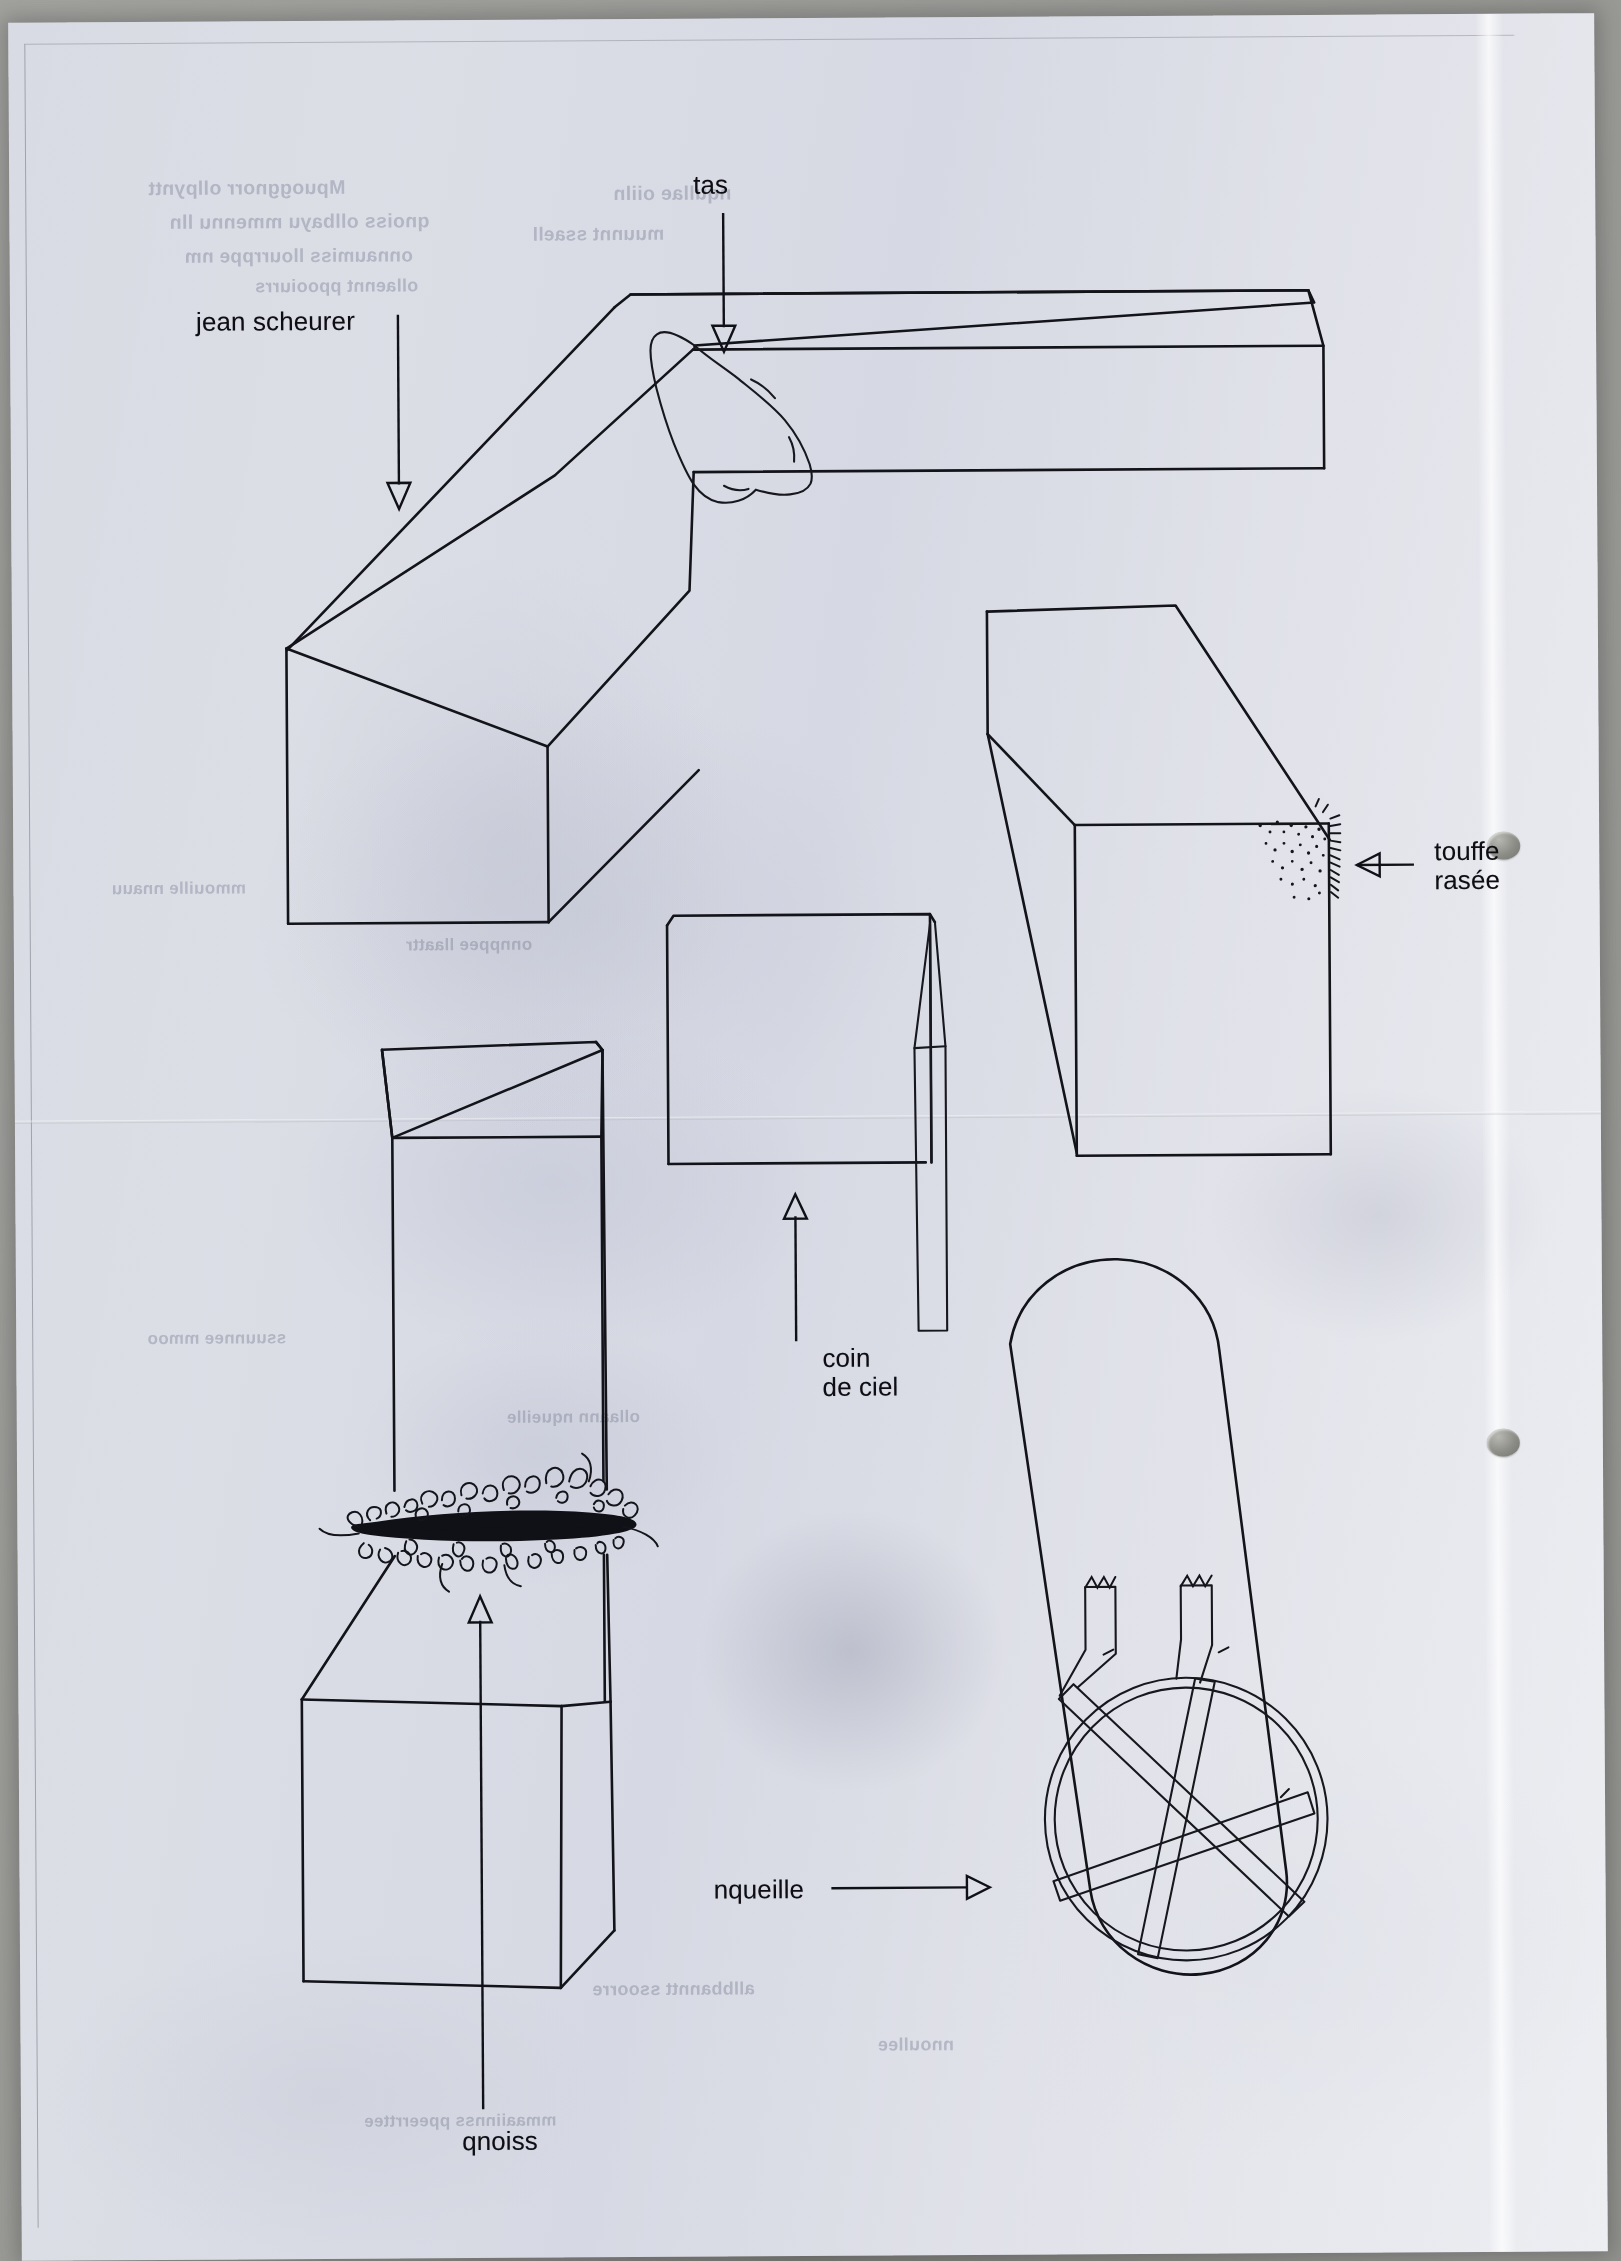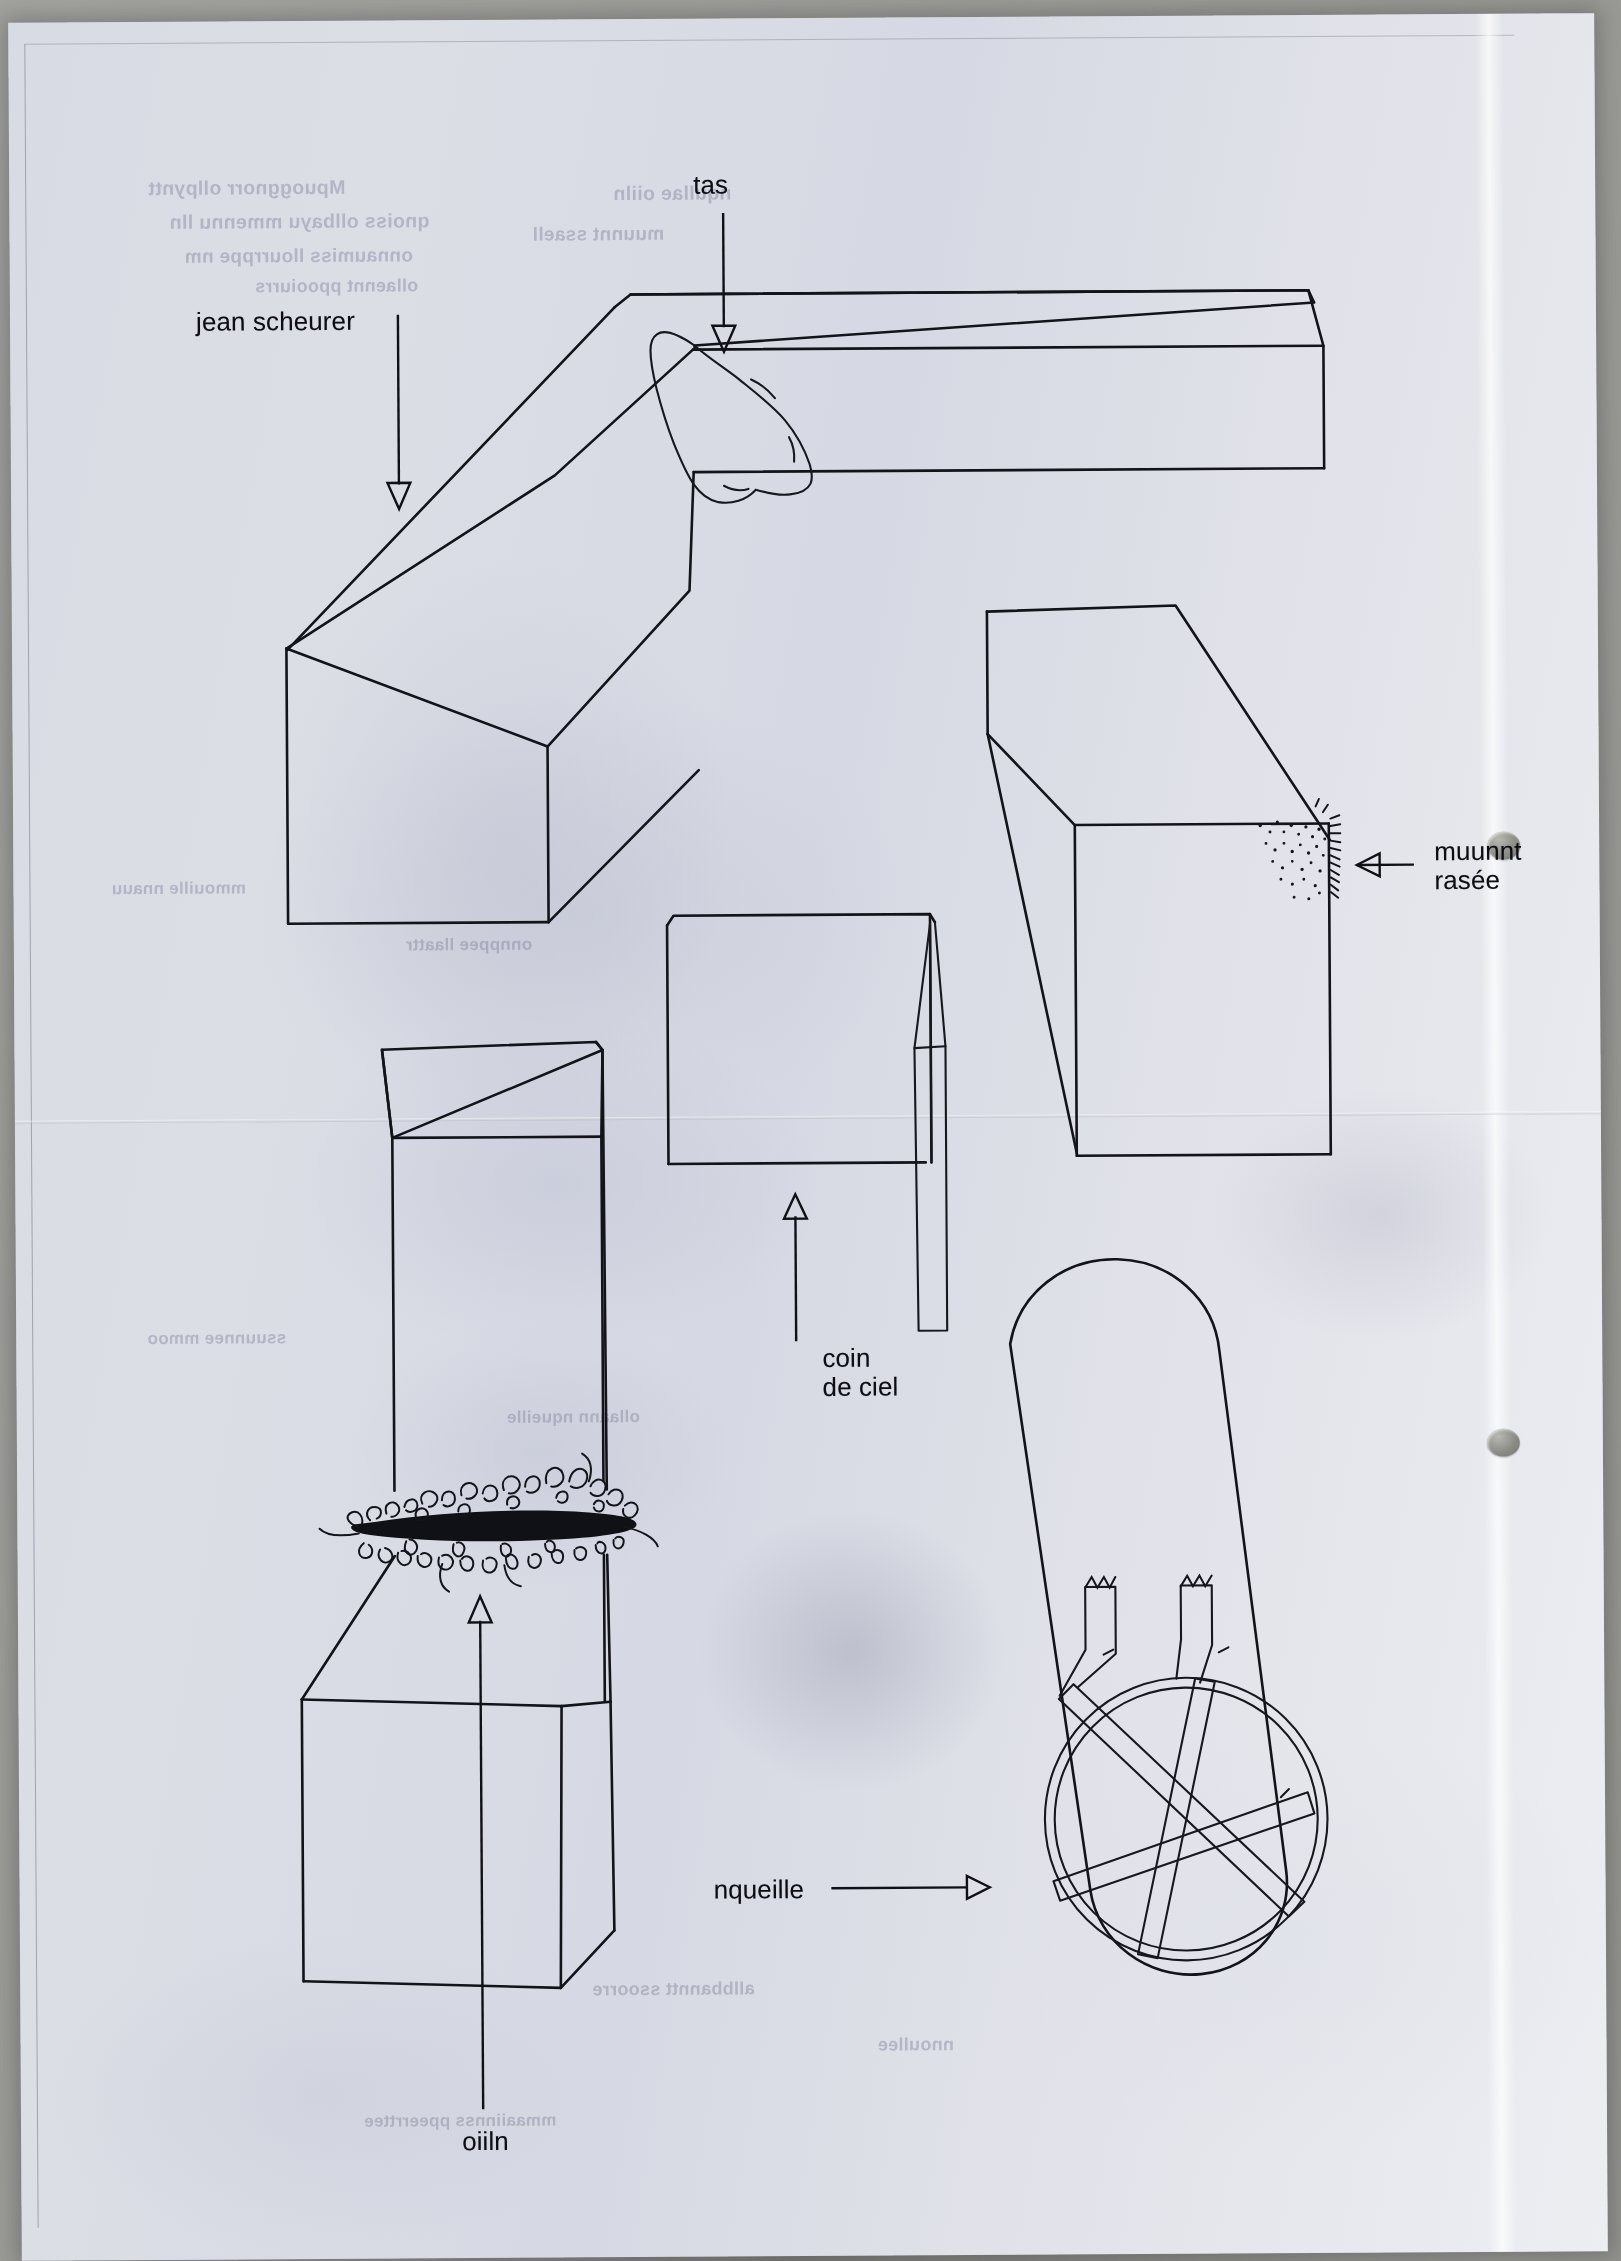--- a/index.html
+++ b/index.html
@@ -389,25 +389,25 @@
       <g>
         <path class="lead" d="M 475 360 L 475 568"></path>
         <polygon class="head" points="475,598 461,566 489,566"></polygon>
       </g>
     </svg>
 
     <div class="label" style="left:684px;top:152px;">tas</div>
 
     <div class="label" style="left:186px;top:271px;margin-top:15px;">jean scheurer</div>
 
-    <div class="label" style="left:1421px;top:823px;">muunnt
+    <div class="label" style="left:1421px;top:823px;">touffe
 rasée</div>
 
     <div class="label" style="left:790px;top:1326px;margin-left:16px;">coin
 de ciel</div>
 
     <div class="label" style="left:694px;top:1857px;">nqueille</div>
 
-    <div class="label" style="left:441px;top:2107px;">oiiln</div>
+    <div class="label" style="left:441px;top:2107px;">qnoiss</div>
 
   </div>
 </div>
 
 
 </body></html>

